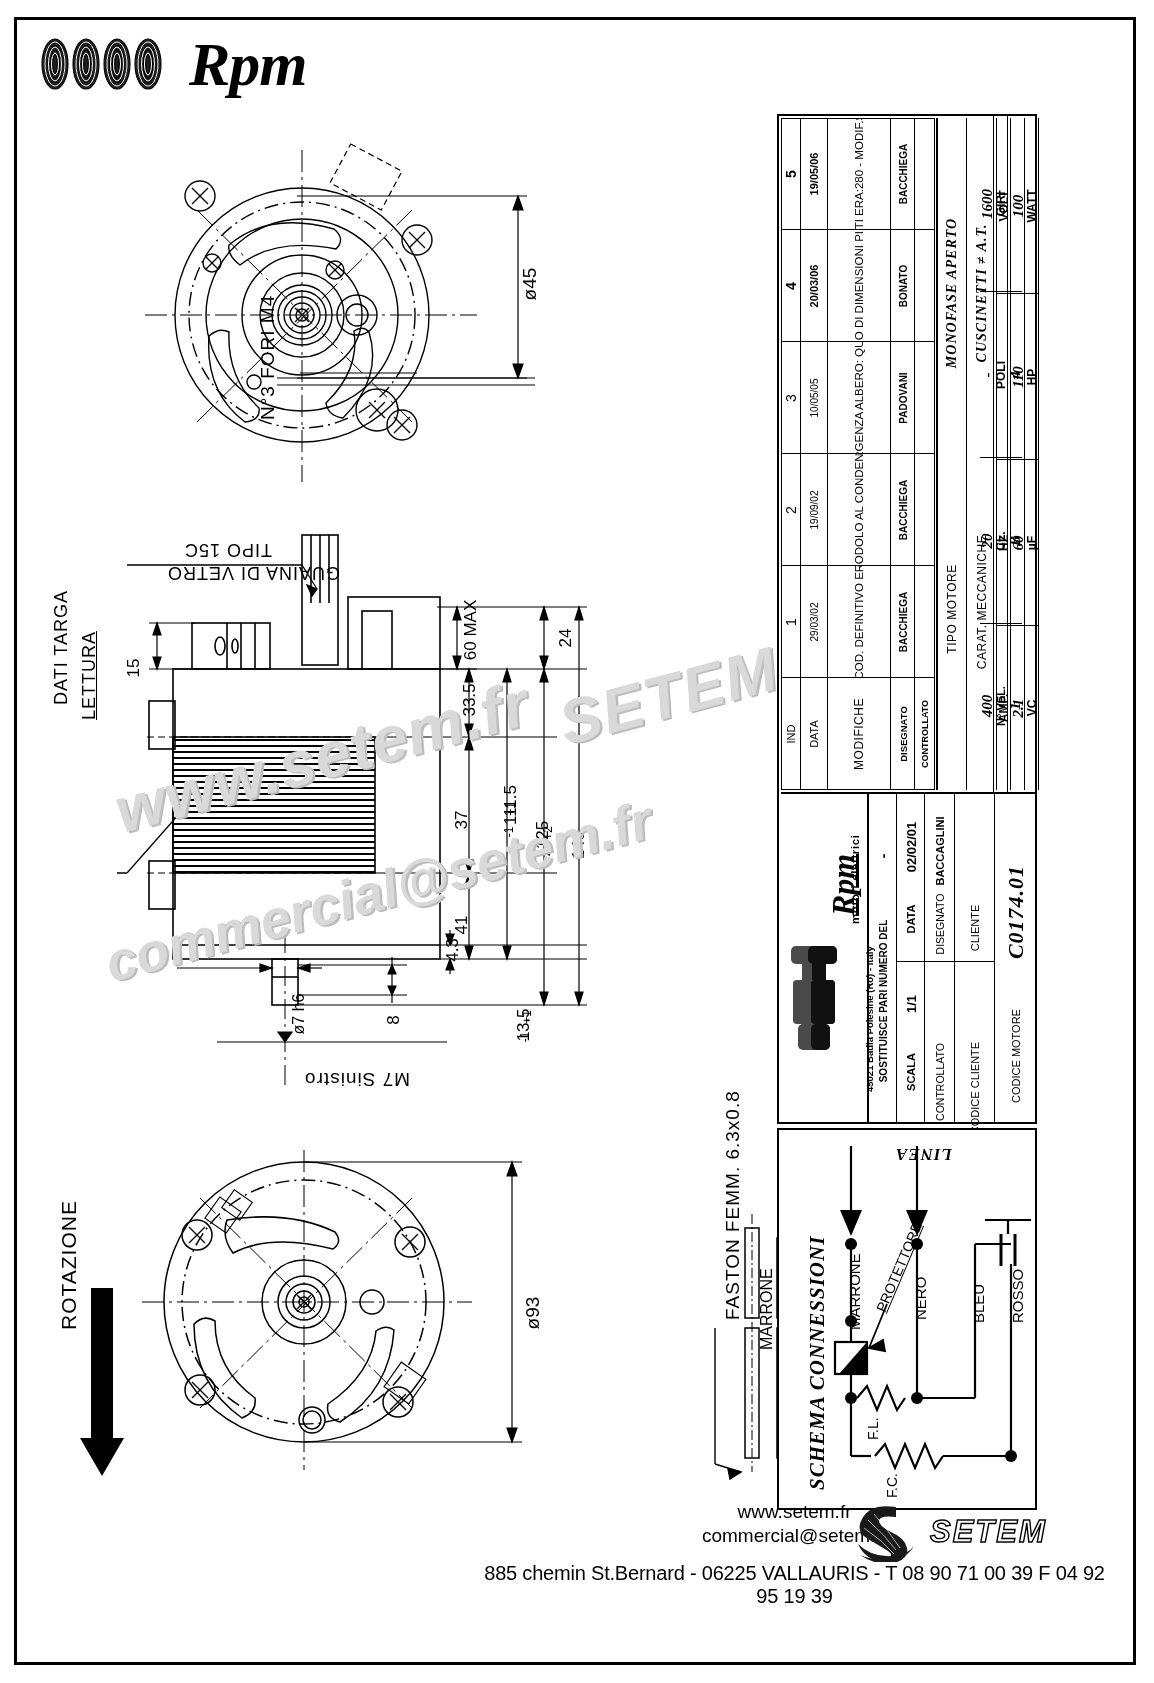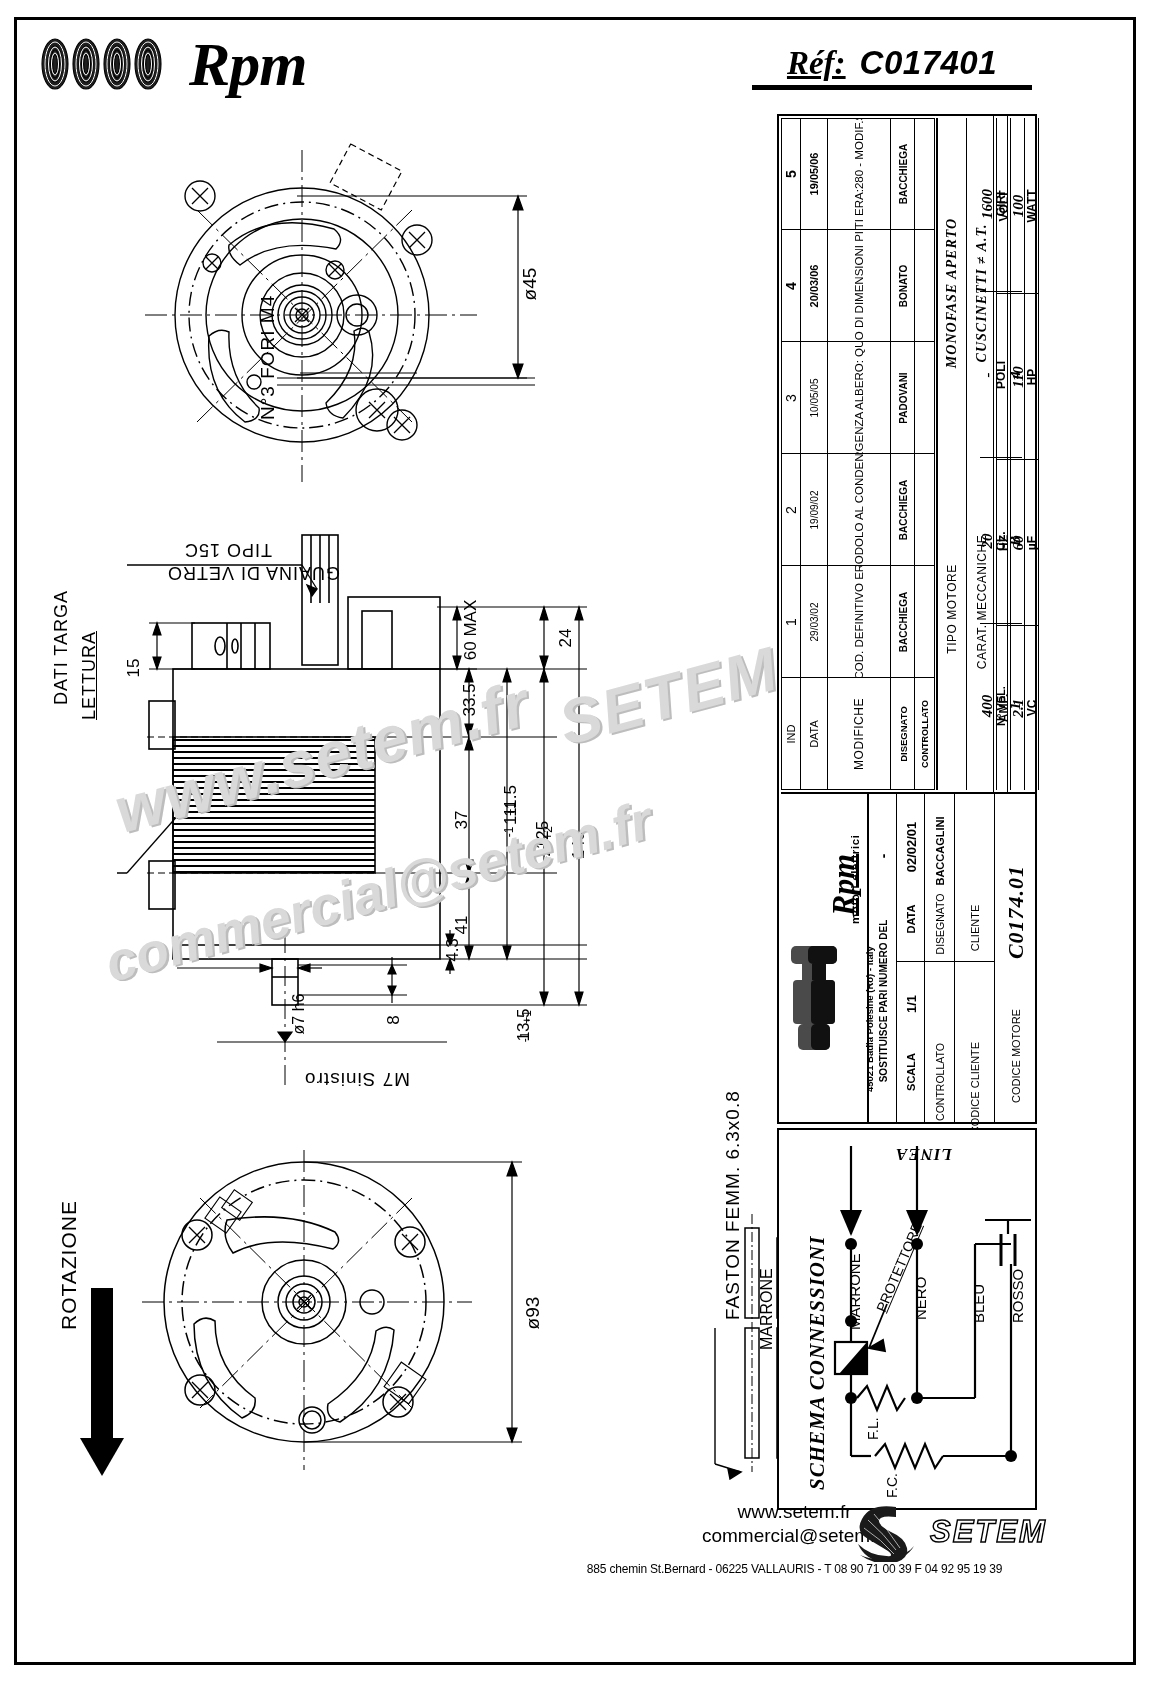--- a/index.html
+++ b/index.html
@@ -39,21 +39,21 @@
 
   
   .codebox{position:absolute;left:18px;top:1472px;width:420px;height:158px;
            border:4px solid #000;box-sizing:border-box;background:#fff;}
   .code-lbl{position:absolute;left:18px;top:14px;font-size:33px;font-weight:normal;
             font-family:"Liberation Sans",sans-serif;}
   .code-val{position:absolute;left:100px;top:52px;font-size:63px;font-weight:bold;
             letter-spacing:-1px;}
   .setem{position:absolute;left:455px;top:1480px;width:645px;height:148px;text-align:center;}
   .setem .l1{font-size:19px;line-height:24px;font-weight:500;}
-  .setem .addr{font-size:12px;margin-top:14px;letter-spacing:-0.2px;}
+  .setem .addr{font-size:20px;margin-top:14px;letter-spacing:-0.2px;}
   .setem-logo{position:absolute;left:380px;top:4px;width:270px;height:58px;}
   .setem-word{font-family:"Liberation Sans",sans-serif;font-style:italic;font-weight:bold;
               font-size:31px;letter-spacing:2px;
               -webkit-text-stroke:1.4px #000;color:#fff;}
 
   
   .wm{position:absolute;pointer-events:none;user-select:none;
       color:#d9d9d9;font-weight:bold;font-style:italic;white-space:nowrap;
       font-family:"Liberation Sans",sans-serif;}
   .wm1{left:92px;top:700px;font-size:64px;transform:rotate(-15deg);letter-spacing:1px;
@@ -119,23 +119,20 @@
           <ellipse cx="78" cy="28" rx="6.5" ry="17"></ellipse>
         <ellipse cx="78" cy="28" rx="3.5" ry="11"></ellipse>
         <ellipse cx="109" cy="28" rx="10" ry="22"></ellipse>
           <ellipse cx="109" cy="28" rx="6.5" ry="17"></ellipse>
         <ellipse cx="109" cy="28" rx="3.5" ry="11"></ellipse>
       </g>
     </svg>
     <span class="logo-rpm">Rpm</span>
   </div>
 
-  <div class="ref-wrap">
-    <span class="ref-label">Réf:</span><span class="ref-val">C017401</span>
-  </div>
 
   <svg style="position:absolute;left:120px;top:110px;" width="420" height="390" viewBox="0 0 420 390">
     <g fill="none" stroke="#000" stroke-width="1.4">
       <circle cx="165" cy="185" r="127"></circle>
       <circle cx="165" cy="185" r="113" stroke-dasharray="14,5,2,5"></circle>
       <circle cx="165" cy="185" r="96"></circle>
       <circle cx="165" cy="185" r="60"></circle>
       <circle cx="165" cy="185" r="42"></circle>
       <circle cx="165" cy="185" r="30"></circle>
       <circle cx="165" cy="185" r="24"></circle>

